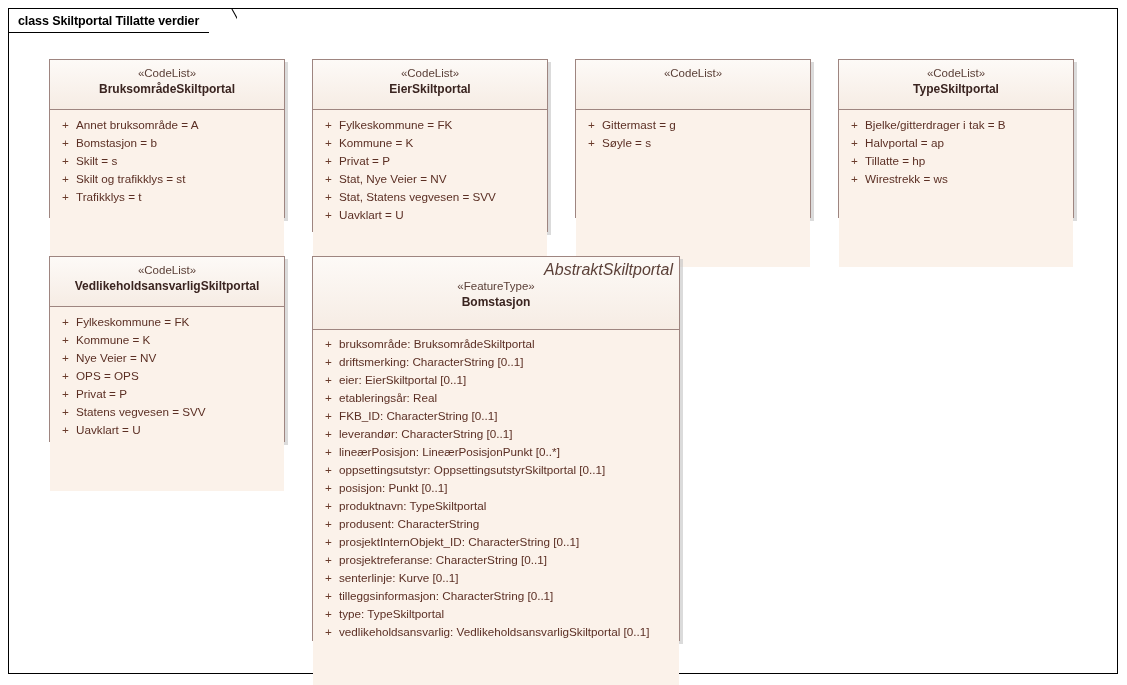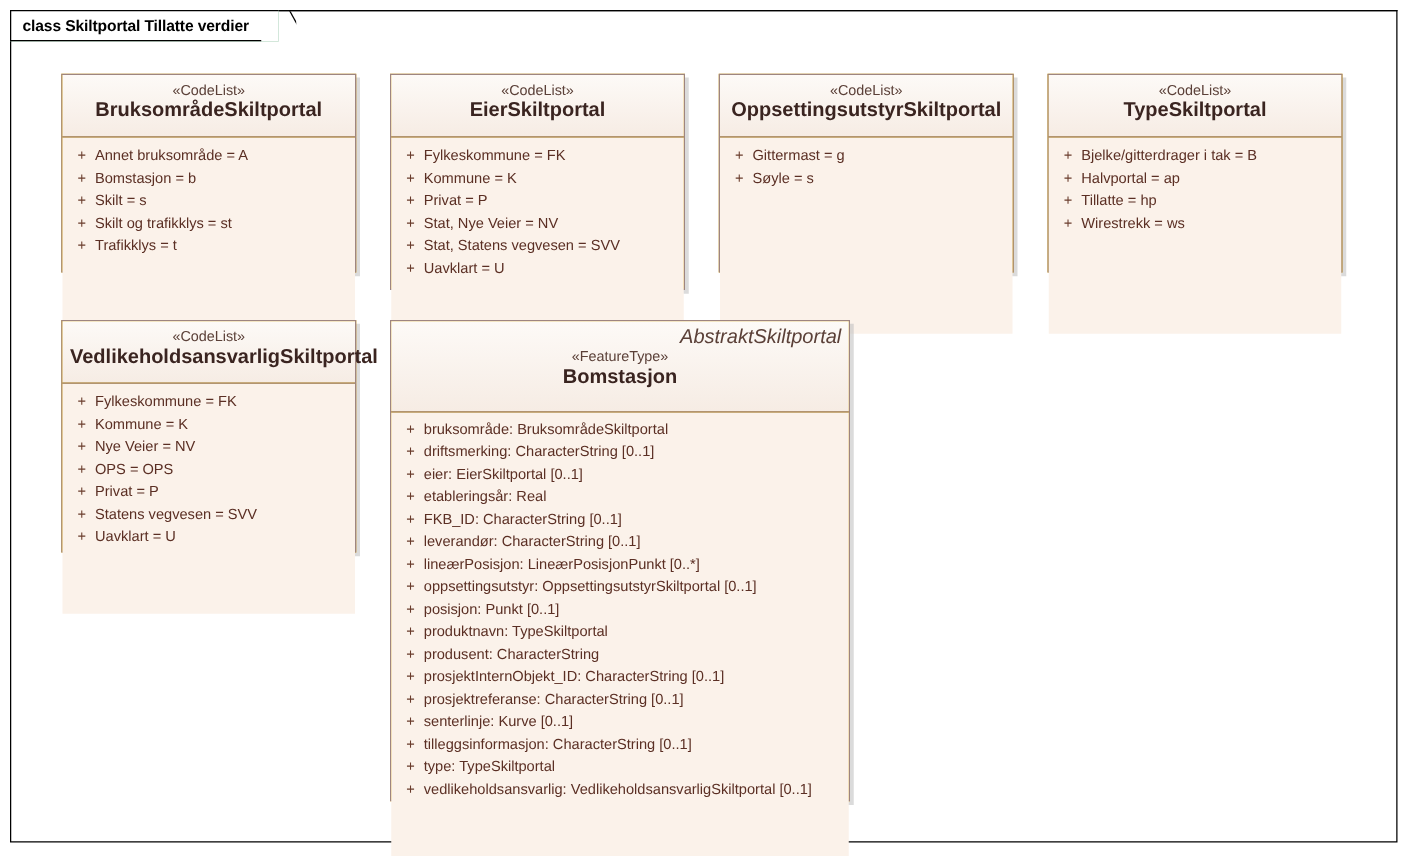--- a/index.html
+++ b/index.html
@@ -85,21 +85,21 @@
     bottom: 0;
     height: 1px;
     background: #000000;
   }
 
   
   .uml-class {
     position: absolute;
     box-sizing: border-box;
     border: 1px solid #9e8580;
-    background: #eab308;
+    background: #0f766e;
     box-shadow: 3px 3px 0 0 rgba(190,190,190,0.55);
     overflow: visible;
   }
   .uml-header {
     box-sizing: border-box;
     border-bottom: 1px solid #9e8580;
     background: linear-gradient(to bottom, #fdfaf7 0%, #f6ece4 100%);
     padding: 6px 6px 7px 6px;
     text-align: center;
     position: relative;
@@ -113,21 +113,21 @@
     color: #5b4038;
     white-space: nowrap;
   }
   .uml-stereotype {
     font-size: 11.5px;
     color: #5b4038;
     line-height: 15px;
     white-space: nowrap;
   }
   .uml-name {
-    font-size: 16px;
+    font-size: 12px;
     font-weight: bold;
     color: #3a2420;
     line-height: 16px;
     white-space: nowrap;
   }
   .uml-body {
     box-sizing: border-box;
     background: #fbf2ea;
     padding: 6px 4px 6px 4px;
     height: 100%;
@@ -228,21 +228,20 @@
     <div class="uml-attr">
       <span class="vis">+</span>
       <span class="atext">Uavklart = U</span>
     </div>
   </div>
 </div>
 
 <div class="uml-class" style="left:575px; top:59px; width:236px; height:159px;">
   <div class="uml-header" style="height:50px;">
     <div class="uml-stereotype">«CodeList»</div>
-    <div class="uml-name">OppsettingsutstyrSkiltportal</div>
   </div>
   <div class="uml-body">
     <div class="uml-attr">
       <span class="vis">+</span>
       <span class="atext">Gittermast = g</span>
     </div>
     <div class="uml-attr">
       <span class="vis">+</span>
       <span class="atext">Søyle = s</span>
     </div>

